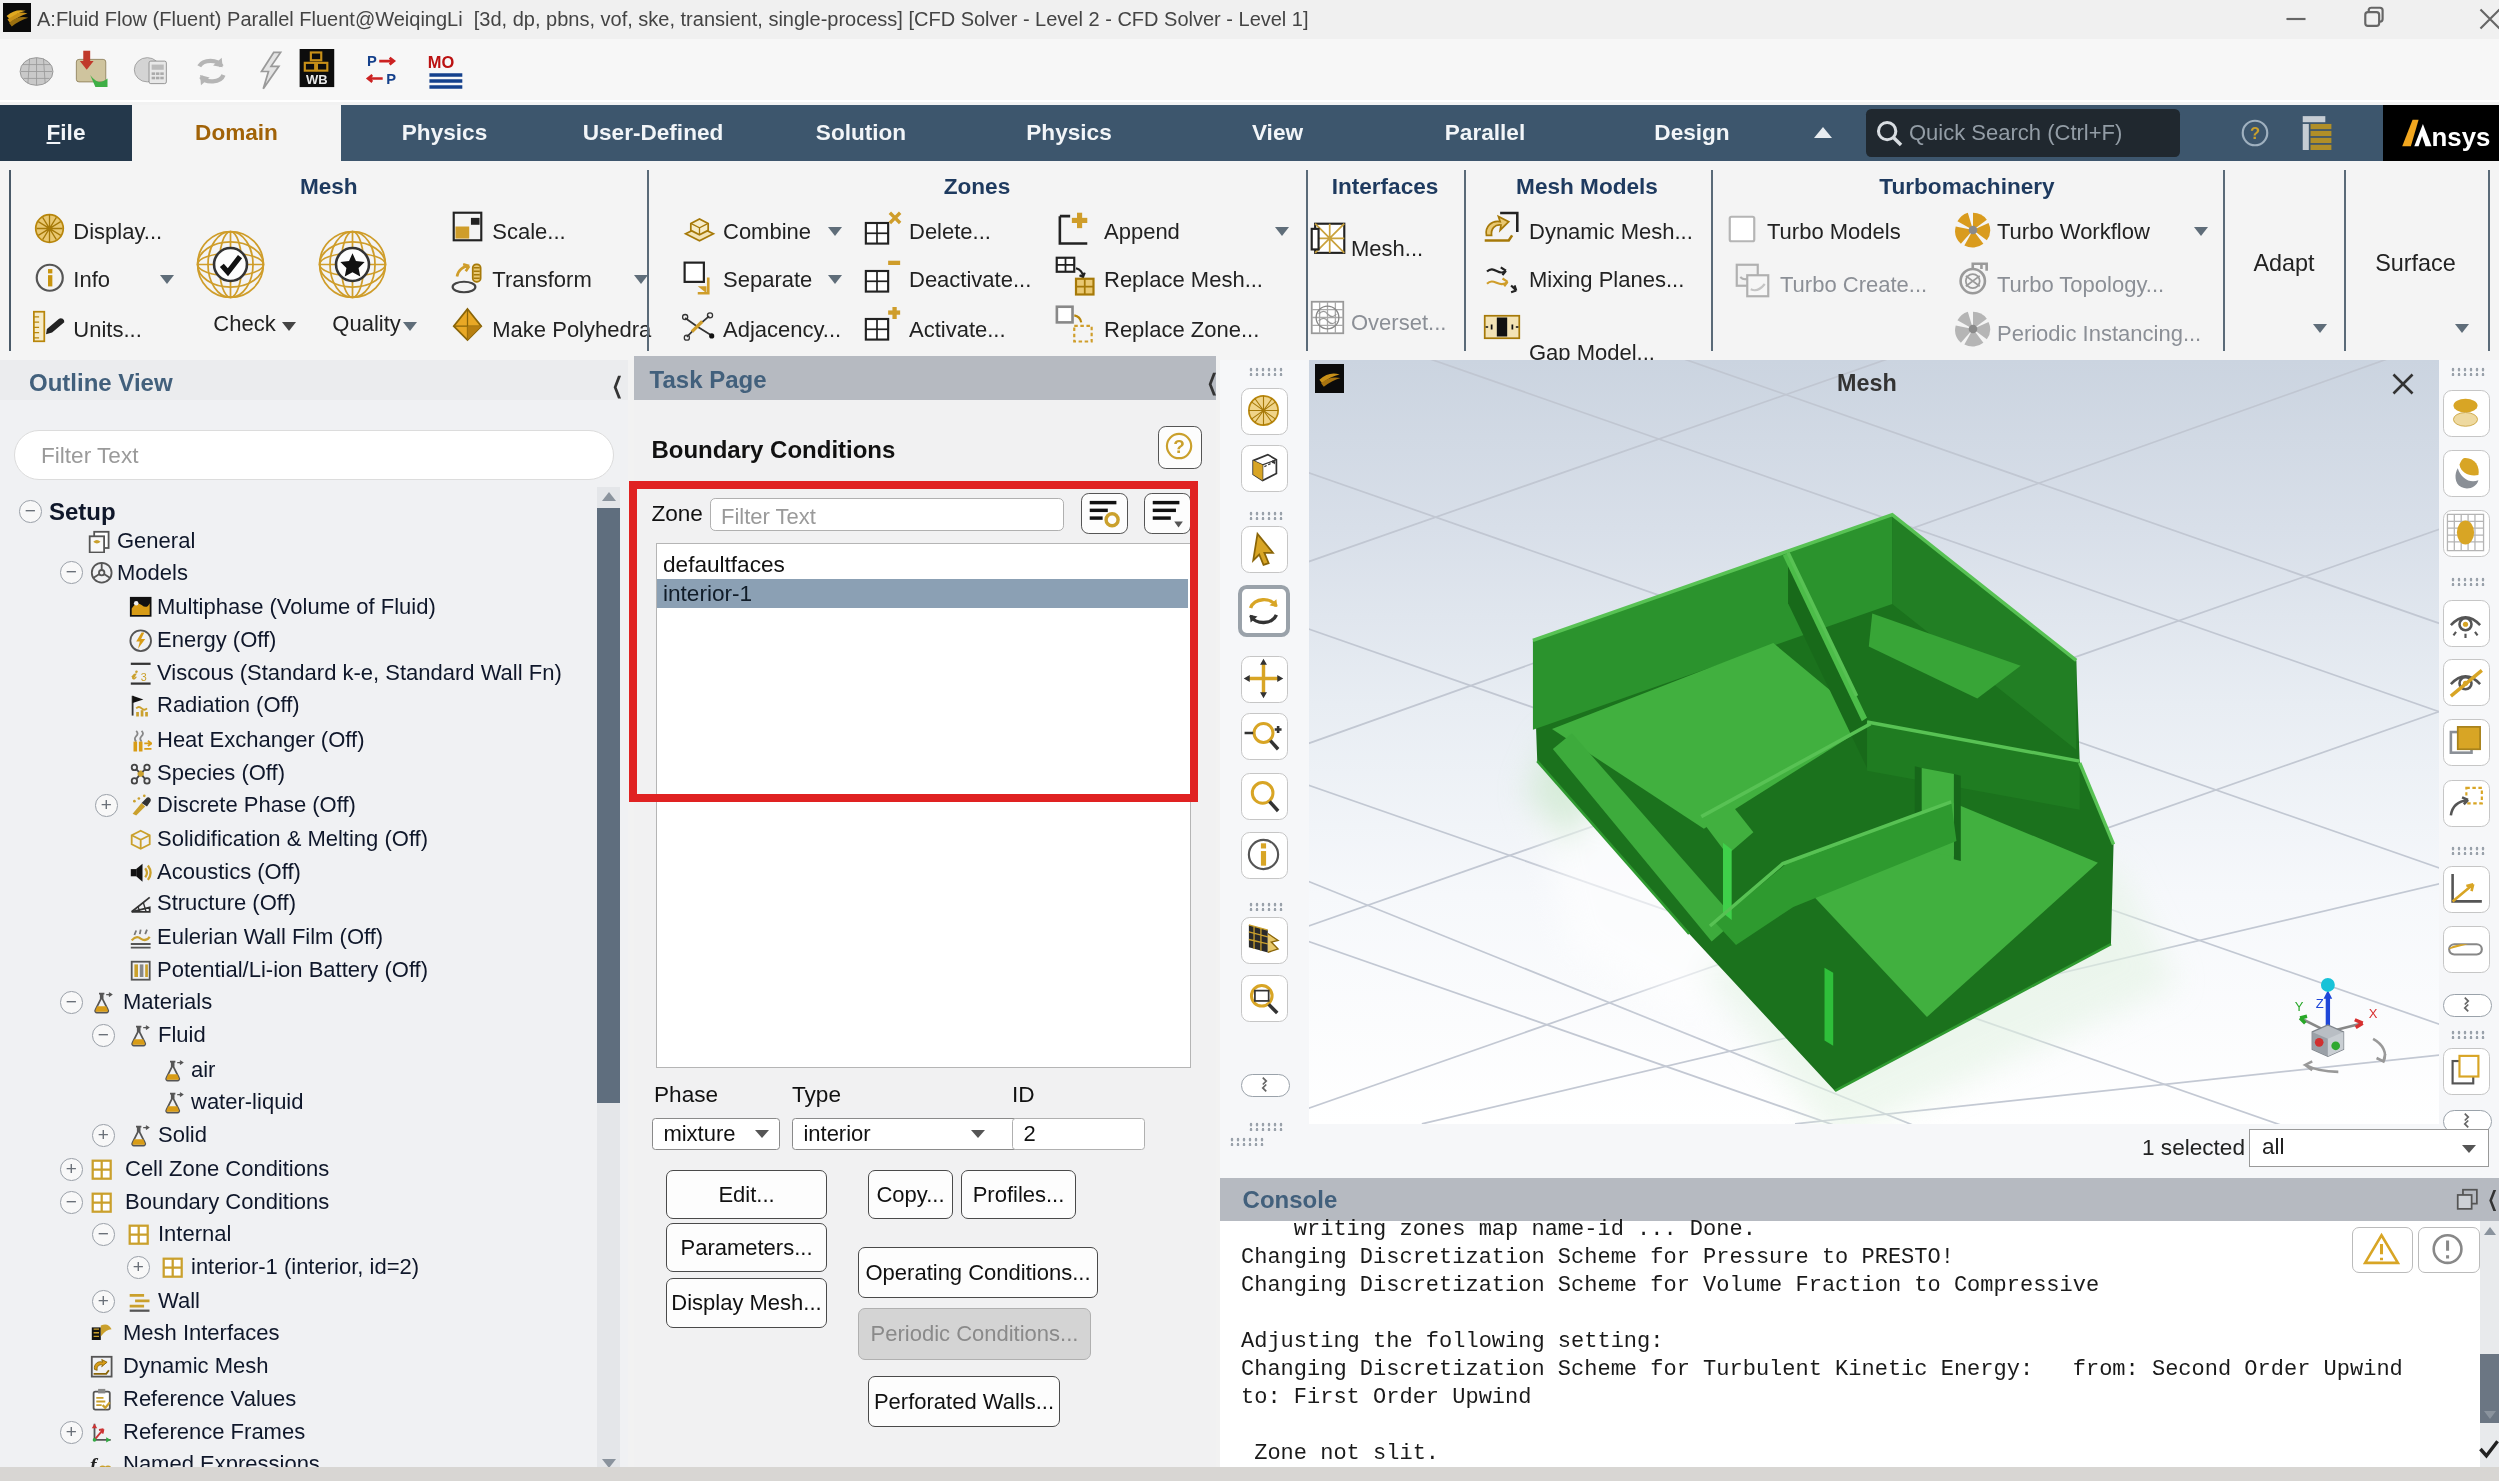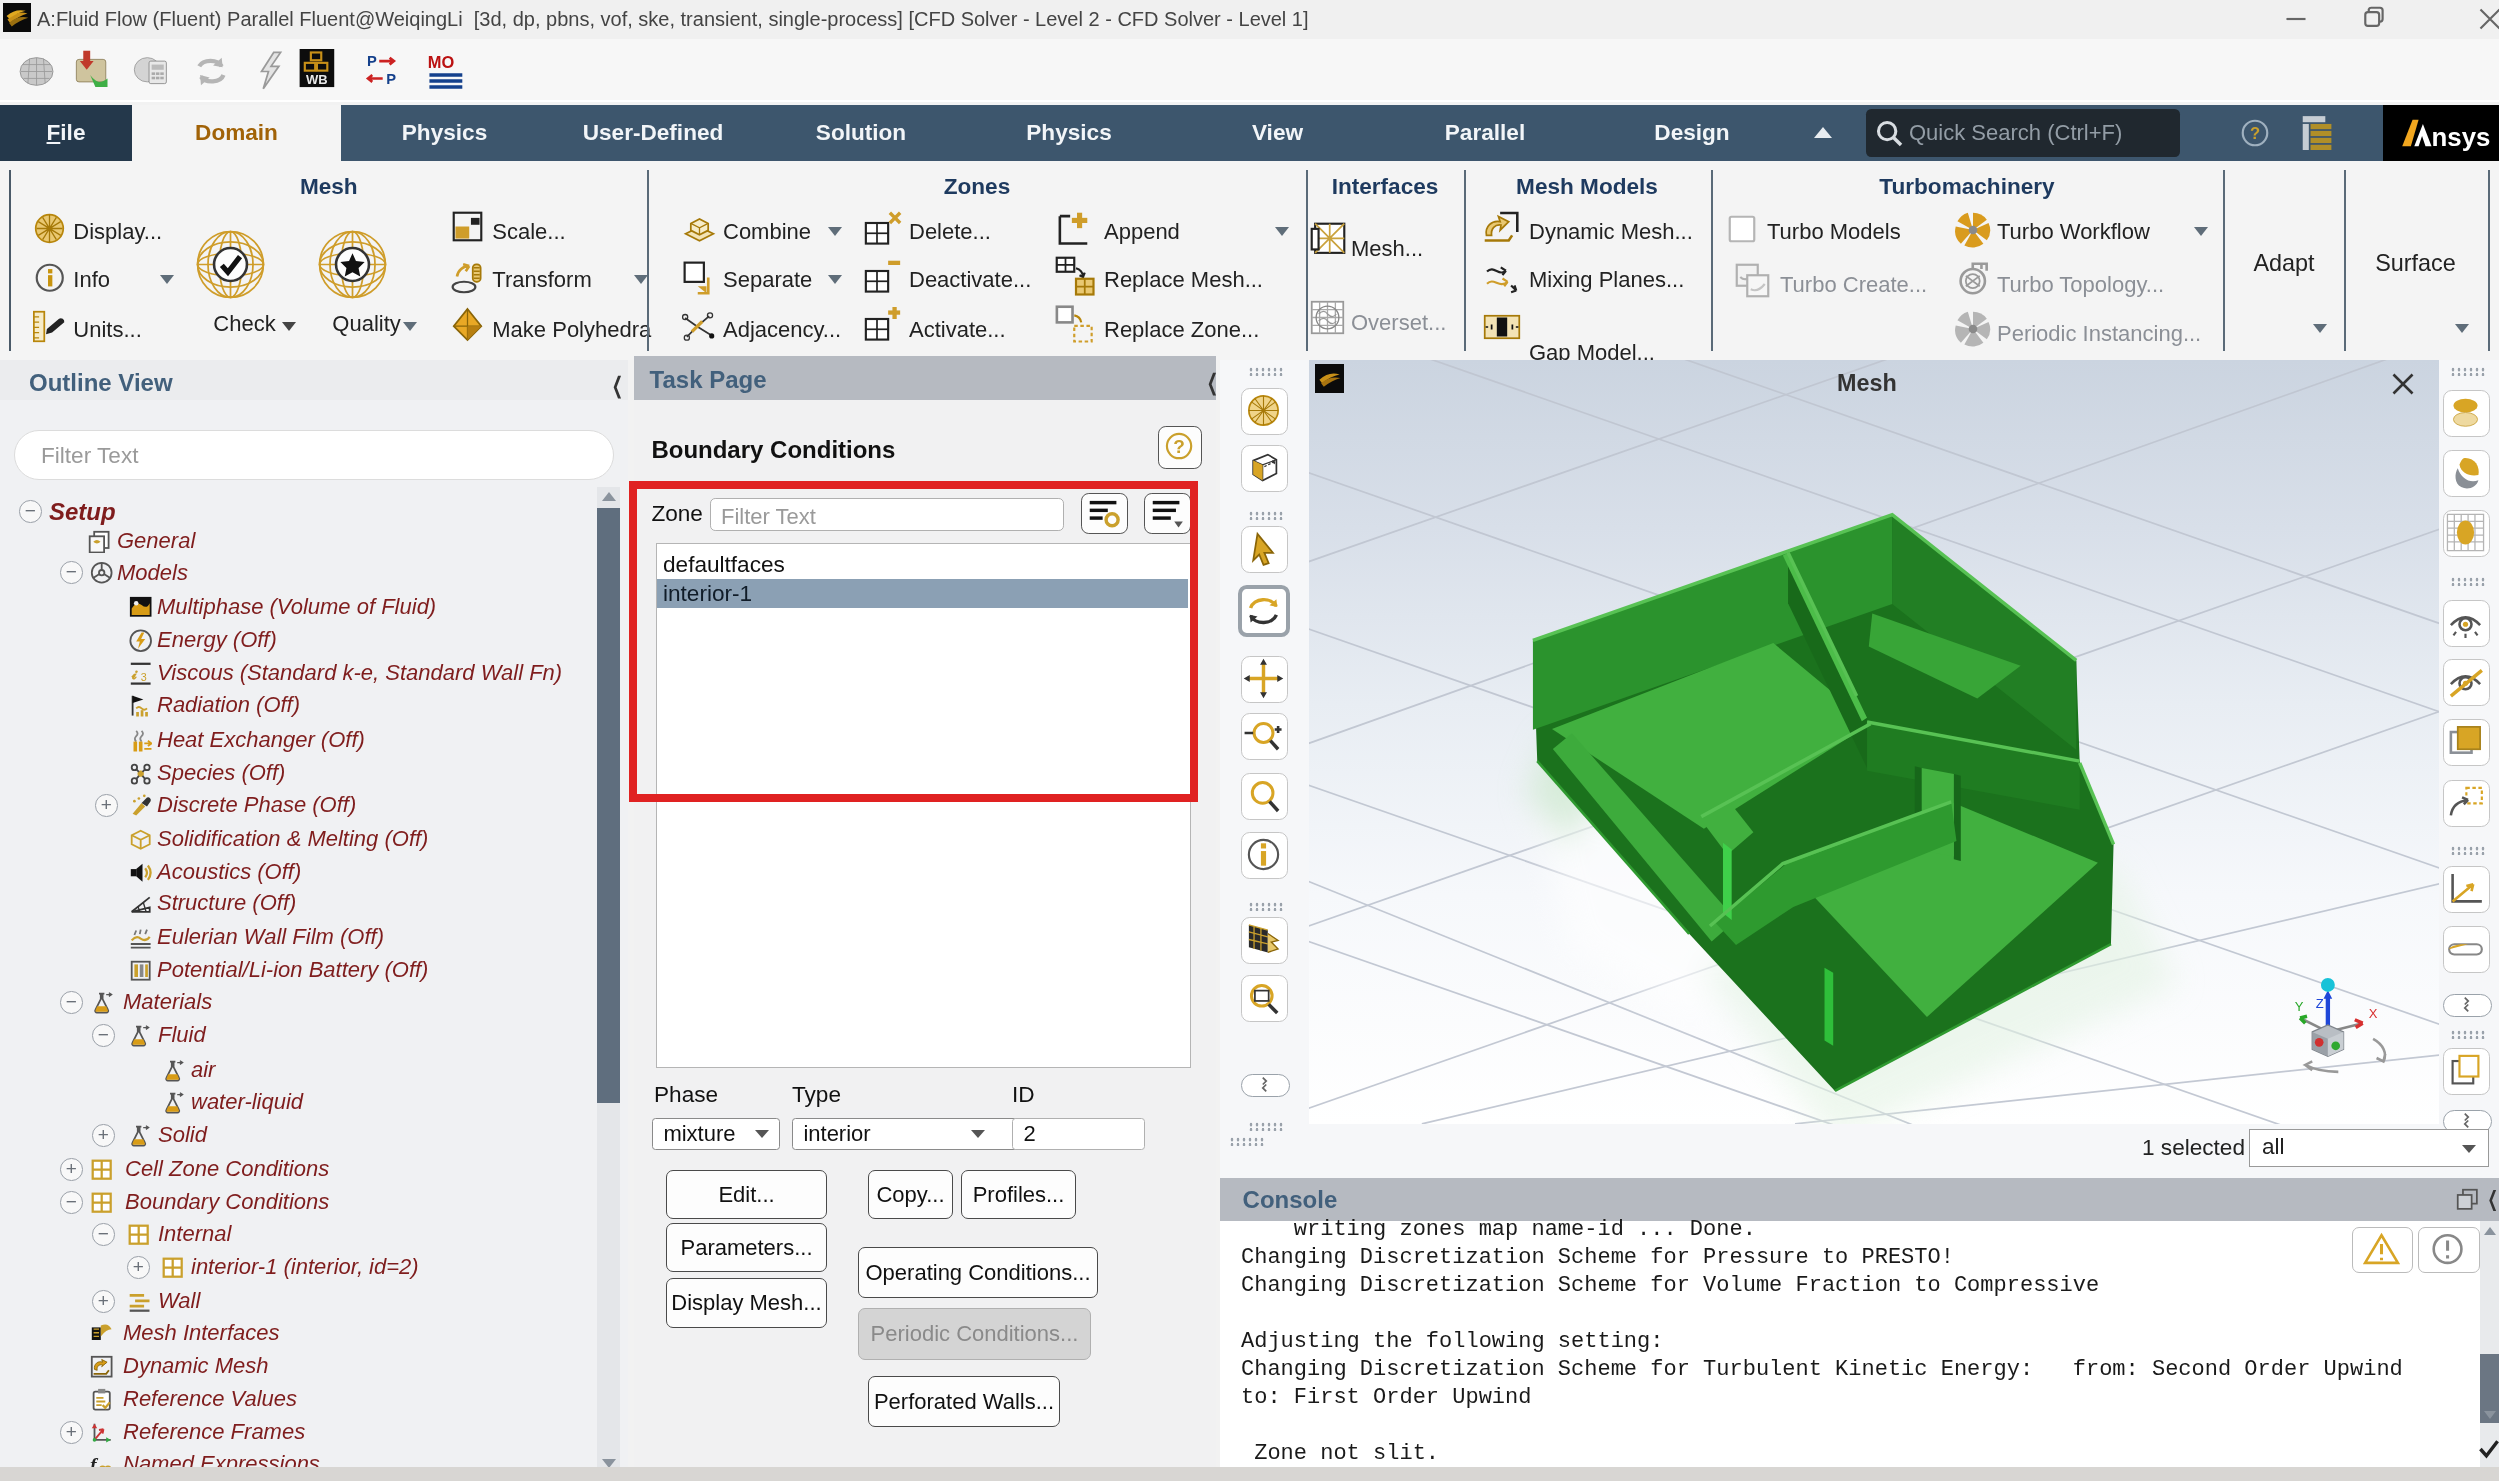--- a/index.html
+++ b/index.html
@@ -25,21 +25,21 @@
 .vsep { position:absolute; top:8.7px; width:1.7px; height:181px; background:#5a6a78; }
 .ritem { position:absolute; font-size:22px; color:#222; white-space:nowrap; }
 .ritem.dis { color:#8b8f96; }
 .caret { position:absolute; width:0; height:0; border-left:7.8px solid transparent; border-right:7.8px solid transparent; border-top:9.5px solid #5f6d79; }
 
 .phead { position:absolute; font-size:24px; font-weight:bold; color:#42607c; }
 #outline { left:0; top:360px; width:628px; height:1121px; background:#f0f1f3; }
 #outline-head { left:0; top:0; width:628px; height:40px; background:#ebecee; }
 #taskpage { left:634px; top:356px; width:582px; height:1126px; background:#f1f1f2; }
 #taskhead { left:0; top:0; width:582px; height:44px; background:#b6bac1; }
-.treerow { position:absolute; font-size:22px; color:#7f1d1d; white-space:nowrap;font-style:italic; }
+.treerow { position:absolute; font-size:22px; color:#0f172a; white-space:nowrap; }
 .toggle { position:absolute; width:22.6px; height:22.6px; border:1.7px solid #9aa0a8; border-radius:50%; color:#6a7078; font-size:19px; line-height:19px; text-align:center; background:#f8f8f8; }
 .tbtn { position:absolute; background:#fdfdfd; border:1.7px solid #4a4a4a; border-radius:7px; font-size:22px; color:#111; text-align:center; }
 .tbtn.dis { background:#d4d4d4; border-color:#b0b0b0; color:#8a8a8a; }
 .dd { position:absolute; background:#fff; border:1.7px solid #8a8a8a; border-radius:3.5px; font-size:22px; color:#111; }
 .ddcaret { position:absolute; width:0; height:0; border-left:7px solid transparent; border-right:7px solid transparent; border-top:8.7px solid #555; }
 
 .vbtn { position:absolute; width:47px; height:47px; background:#fff; border:1.7px solid #c6c6c6; border-radius:8.7px; }
 
 #console { left:1220px; top:1178px; width:1279px; height:289px; background:#fff; }
 #conshead { left:0; top:0; width:1279px; height:43px; background:#b6bac1; }

